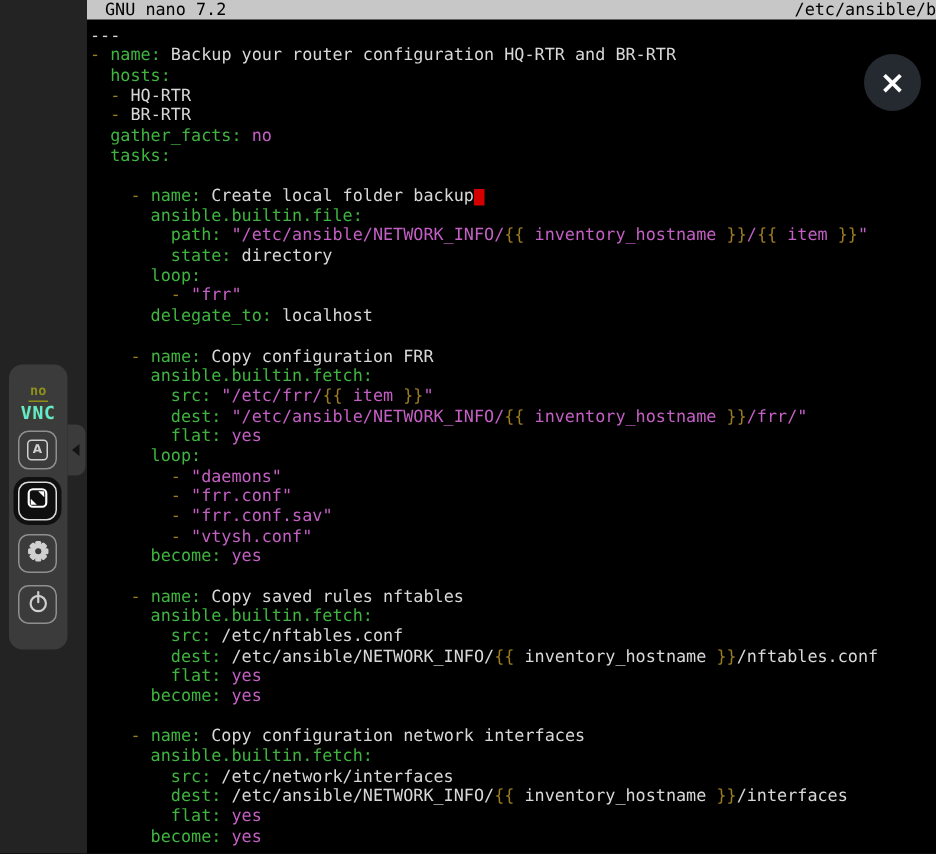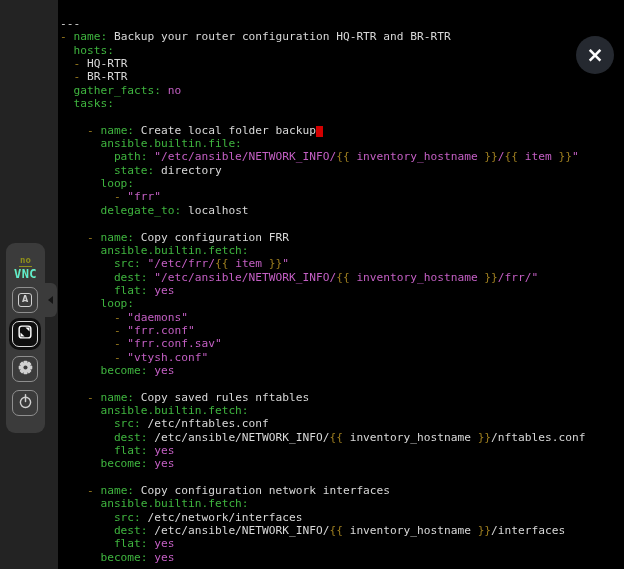--- a/index.html
+++ b/index.html
@@ -45,20 +45,24 @@
     background:transparent;display:flex;align-items:center;justify-content:center;cursor:pointer;}
   .cb-btn.selected{background:#0f0f0f;border-color:#dcdcdc;box-shadow:0 0 0 3px #101010;}
   .kbd-box{width:14px;height:14px;border:1.5px solid var(--icon_gray);border-radius:3px;
     color:var(--icon_gray);font-size:8px;font-weight:bold;line-height:11px;text-align:center;
     font-family:"DejaVu Sans",sans-serif;}
 </style>
 </head>
 <body>
 
 <div class="terminal">
+  <div class="titlebar">
+    <span class="tb-left">GNU nano 7.2</span>
+    <span class="tb-right">/etc/ansible/b</span>
+  </div>
   <div class="editor"><div class="line"><span class="tw">---</span></div><div class="line"><span class="tb">- </span><span class="tk">name:</span><span class="tw"> Backup your router configuration HQ-RTR and BR-RTR</span></div><div class="line"><span class="tk">  hosts:</span></div><div class="line"><span class="tb">  - </span><span class="tw">HQ-RTR</span></div><div class="line"><span class="tb">  - </span><span class="tw">BR-RTR</span></div><div class="line"><span class="tk">  gather_facts:</span><span class="ts"> no</span></div><div class="line"><span class="tk">  tasks:</span></div><div class="line">&nbsp;</div><div class="line"><span class="tb">    - </span><span class="tk">name:</span><span class="tw"> Create local folder backup</span><span class="tcur"></span></div><div class="line"><span class="tk">      ansible.builtin.file:</span></div><div class="line"><span class="tk">        path:</span><span class="ts"> "/etc/ansible/NETWORK_INFO/</span><span class="tb">{{</span><span class="ts"> inventory_hostname </span><span class="tb">}}</span><span class="ts">/</span><span class="tb">{{</span><span class="ts"> item </span><span class="tb">}}</span><span class="ts">"</span></div><div class="line"><span class="tk">        state:</span><span class="tw"> directory</span></div><div class="line"><span class="tk">      loop:</span></div><div class="line"><span class="tb">        - </span><span class="ts">"frr"</span></div><div class="line"><span class="tk">      delegate_to:</span><span class="tw"> localhost</span></div><div class="line">&nbsp;</div><div class="line"><span class="tb">    - </span><span class="tk">name:</span><span class="tw"> Copy configuration FRR</span></div><div class="line"><span class="tk">      ansible.builtin.fetch:</span></div><div class="line"><span class="tk">        src:</span><span class="ts"> "/etc/frr/</span><span class="tb">{{</span><span class="ts"> item </span><span class="tb">}}</span><span class="ts">"</span></div><div class="line"><span class="tk">        dest:</span><span class="ts"> "/etc/ansible/NETWORK_INFO/</span><span class="tb">{{</span><span class="ts"> inventory_hostname </span><span class="tb">}}</span><span class="ts">/frr/"</span></div><div class="line"><span class="tk">        flat:</span><span class="ts"> yes</span></div><div class="line"><span class="tk">      loop:</span></div><div class="line"><span class="tb">        - </span><span class="ts">"daemons"</span></div><div class="line"><span class="tb">        - </span><span class="ts">"frr.conf"</span></div><div class="line"><span class="tb">        - </span><span class="ts">"frr.conf.sav"</span></div><div class="line"><span class="tb">        - </span><span class="ts">"vtysh.conf"</span></div><div class="line"><span class="tk">      become:</span><span class="ts"> yes</span></div><div class="line">&nbsp;</div><div class="line"><span class="tb">    - </span><span class="tk">name:</span><span class="tw"> Copy saved rules nftables</span></div><div class="line"><span class="tk">      ansible.builtin.fetch:</span></div><div class="line"><span class="tk">        src:</span><span class="tw"> /etc/nftables.conf</span></div><div class="line"><span class="tk">        dest:</span><span class="tw"> /etc/ansible/NETWORK_INFO/</span><span class="tb">{{</span><span class="tw"> inventory_hostname </span><span class="tb">}}</span><span class="tw">/nftables.conf</span></div><div class="line"><span class="tk">        flat:</span><span class="ts"> yes</span></div><div class="line"><span class="tk">      become:</span><span class="ts"> yes</span></div><div class="line">&nbsp;</div><div class="line"><span class="tb">    - </span><span class="tk">name:</span><span class="tw"> Copy configuration network interfaces</span></div><div class="line"><span class="tk">      ansible.builtin.fetch:</span></div><div class="line"><span class="tk">        src:</span><span class="tw"> /etc/network/interfaces</span></div><div class="line"><span class="tk">        dest:</span><span class="tw"> /etc/ansible/NETWORK_INFO/</span><span class="tb">{{</span><span class="tw"> inventory_hostname </span><span class="tb">}}</span><span class="tw">/interfaces</span></div><div class="line"><span class="tk">        flat:</span><span class="ts"> yes</span></div><div class="line"><span class="tk">      become:</span><span class="ts"> yes</span></div></div>
 </div>
 
 <div class="close-btn">
   <span>×</span>
 </div>
 
 <div class="control-bar">
   <div class="logo">
     <span class="no">no</span>

